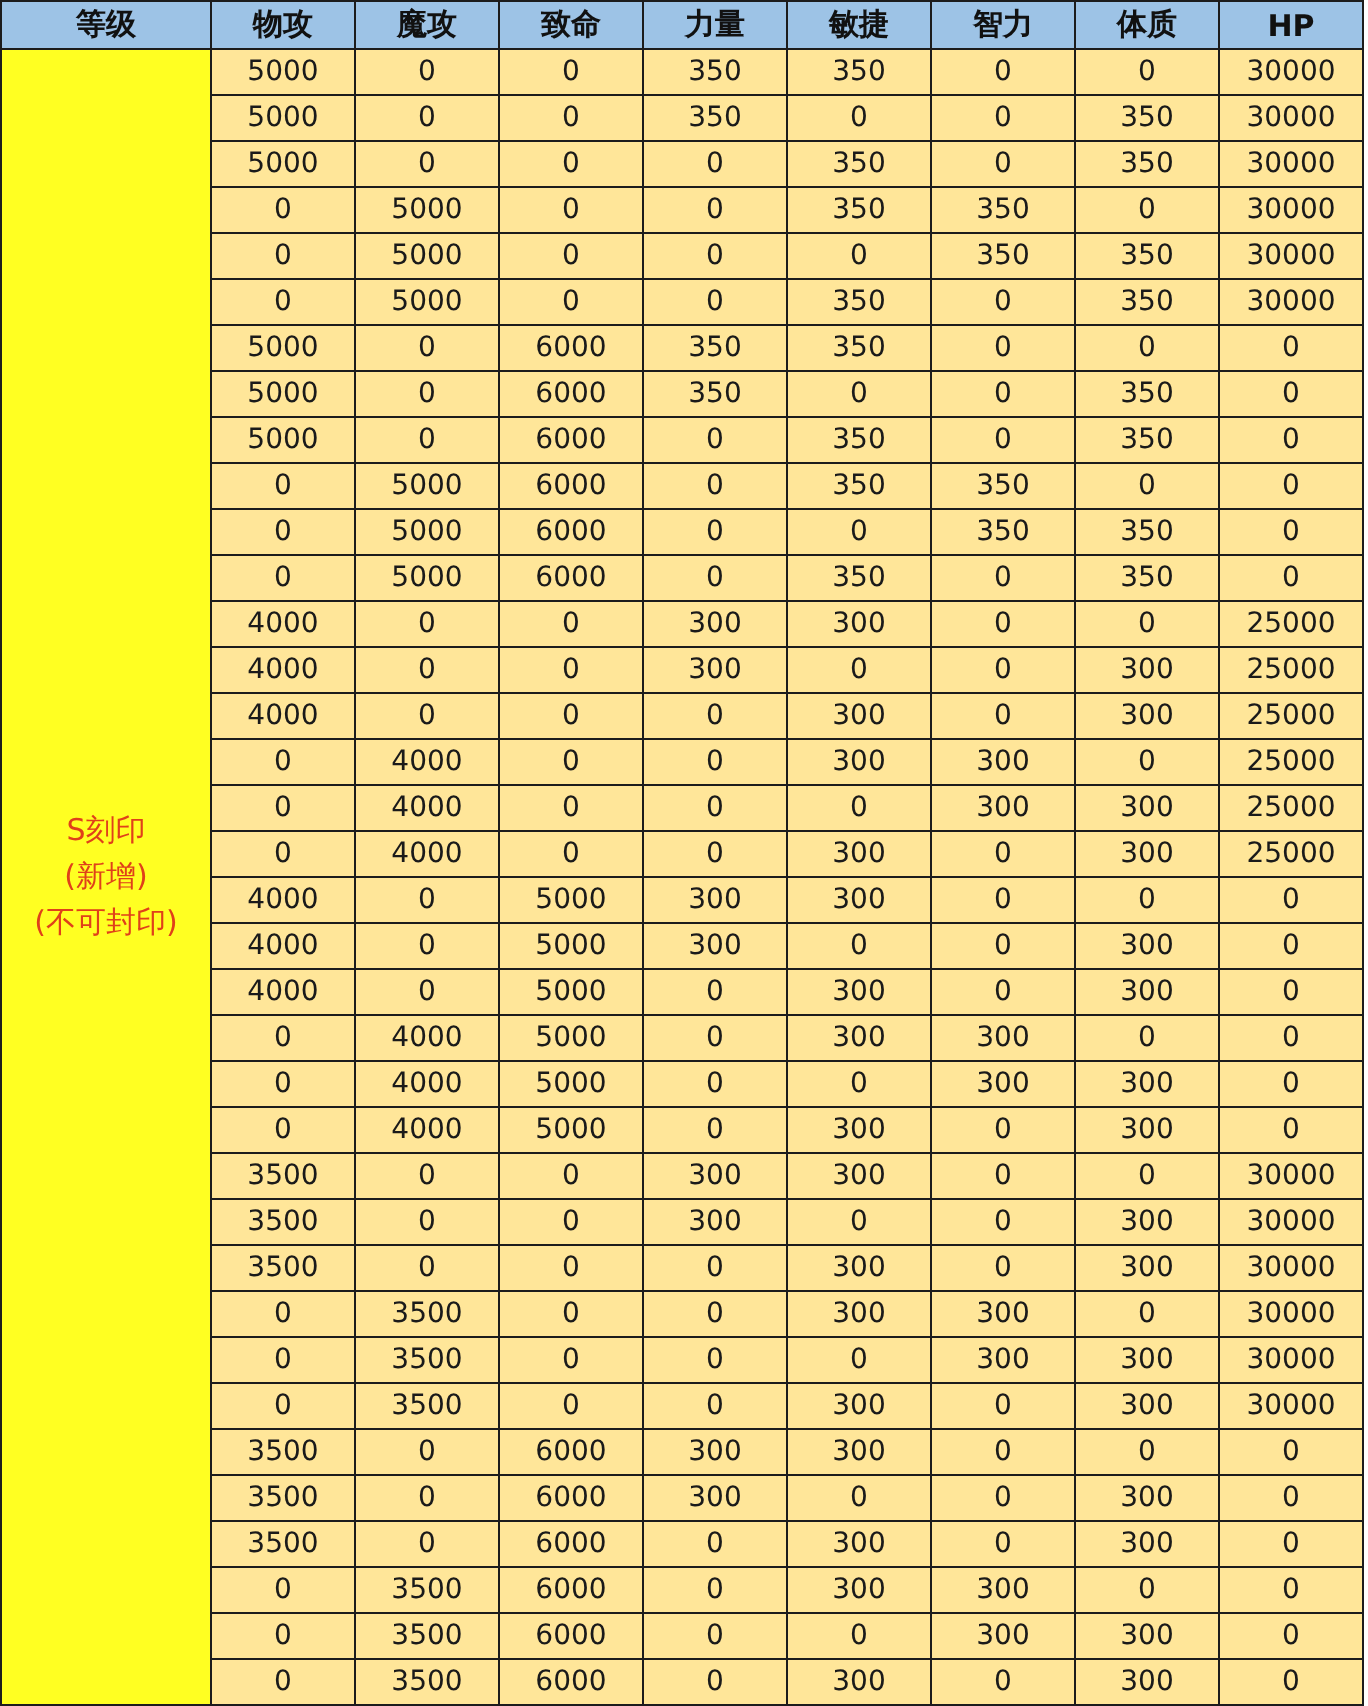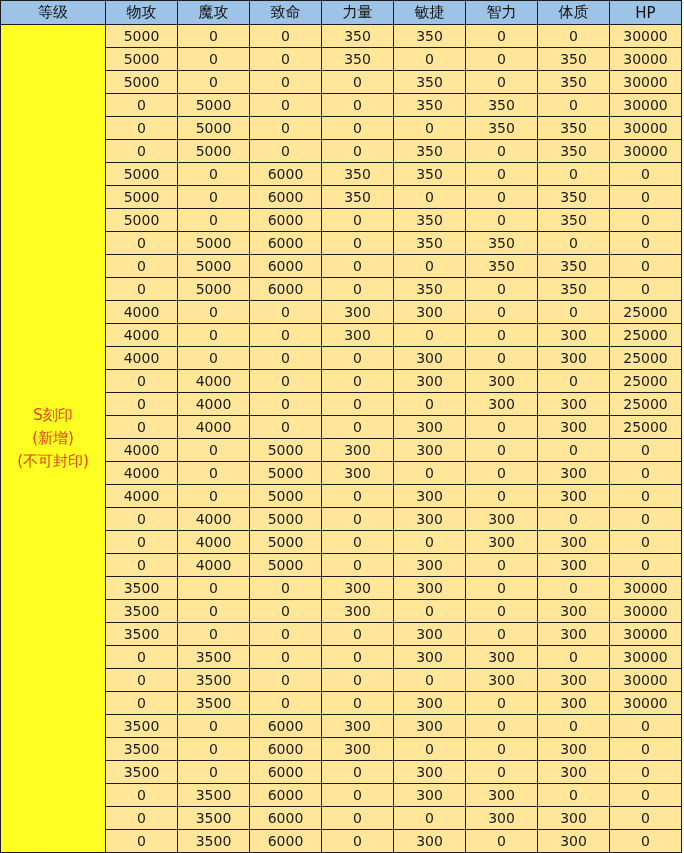--- a/index.html
+++ b/index.html
@@ -14,21 +14,21 @@
   th, td {
     border: 1px solid #1c1c1c;
     text-align: center;
     padding: 0;
     white-space: nowrap;
     overflow: hidden;
   }
   thead th {
     background: #9dc3e6;
     height: 23px;
-    font-weight: normal;
+    font-weight: bold;
     font-size: 15px;
     color: #111;
   }
   tbody td {
     background: #ffe699;
     height: 22px;
     line-height: 22px;
   }
   td.grade {
     background: #ffff22;

